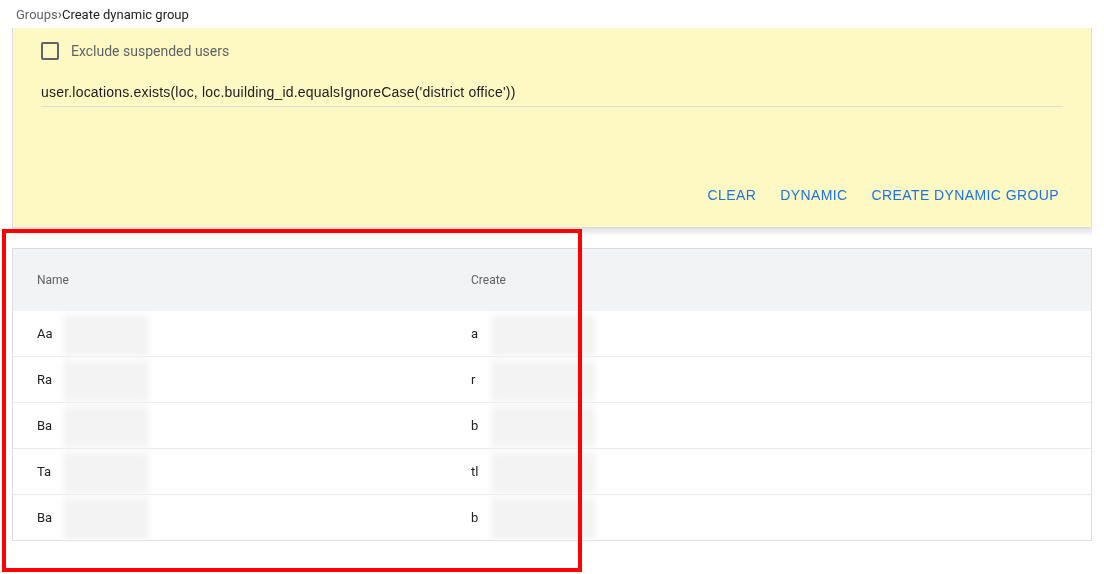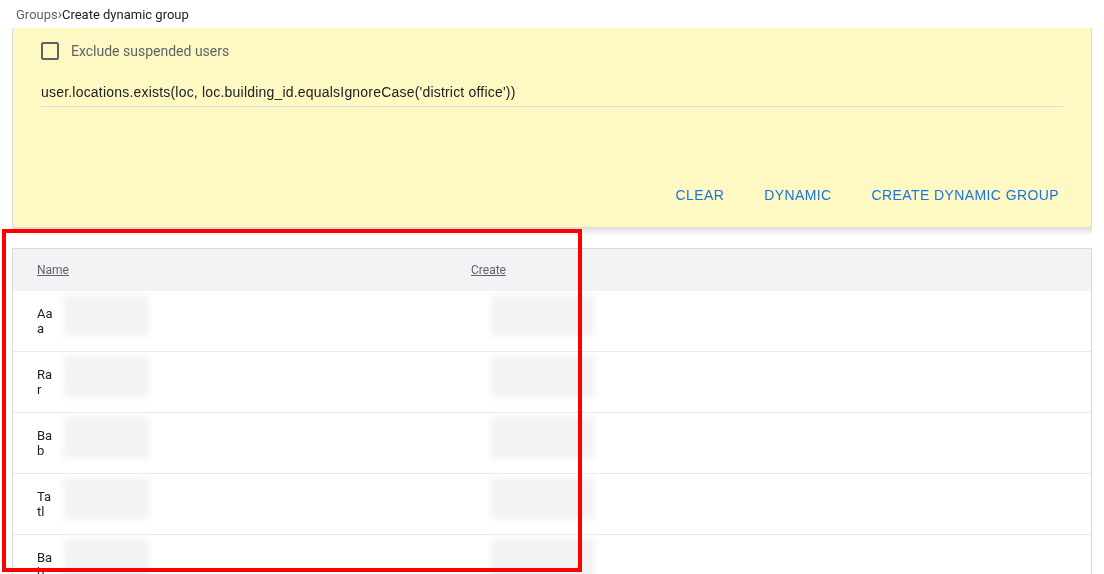--- a/index.html
+++ b/index.html
@@ -59,21 +59,21 @@
       font-family: Liberation Sans, sans-serif;
       font-size: 14px;
       color: #202124;
       padding: 4px 0 6px 0;
       border-bottom: 1px solid #dadce0;
       letter-spacing: 0.2px;
     }
     .action-row {
       display: flex;
       justify-content: flex-end;
-      gap: 32px;
+      gap: 16px;
       padding: 76px 0 4px 0;
     }
     .action-btn {
       font-size: 14px;
       font-weight: 500;
       color: #1a73e8;
       letter-spacing: 0.4px;
       background: none;
       border: none;
       cursor: pointer;
@@ -91,39 +91,37 @@
       margin: 0 12px;
     }
     .preview-header {
       padding: 20px 24px 18px 24px;
       font-size: 15px;
       color: #5f6368;
     }
     .table-header {
       display: flex;
       background: #f1f3f4;
-      padding: 14px 24px;
+      padding: 24px 24px;
       font-size: 12px;
       color: #5f6368;
-      text-decoration: underline;
     }
     .col-name {
       width: 434px;
     }
     .col-email {
       flex: 1;
     }
     .table-row {
       display: flex;
       padding: 15px 24px;
       font-size: 13px;
       color: #202124;
       border-bottom: 1px solid #e8eaed;
       position: relative;
-      flex-direction: column;
     }
     .table-row:last-child {
       border-bottom: none;
     }
     .cell-name {
       width: 434px;
     }
     .cell-email {
       flex: 1;
     }

